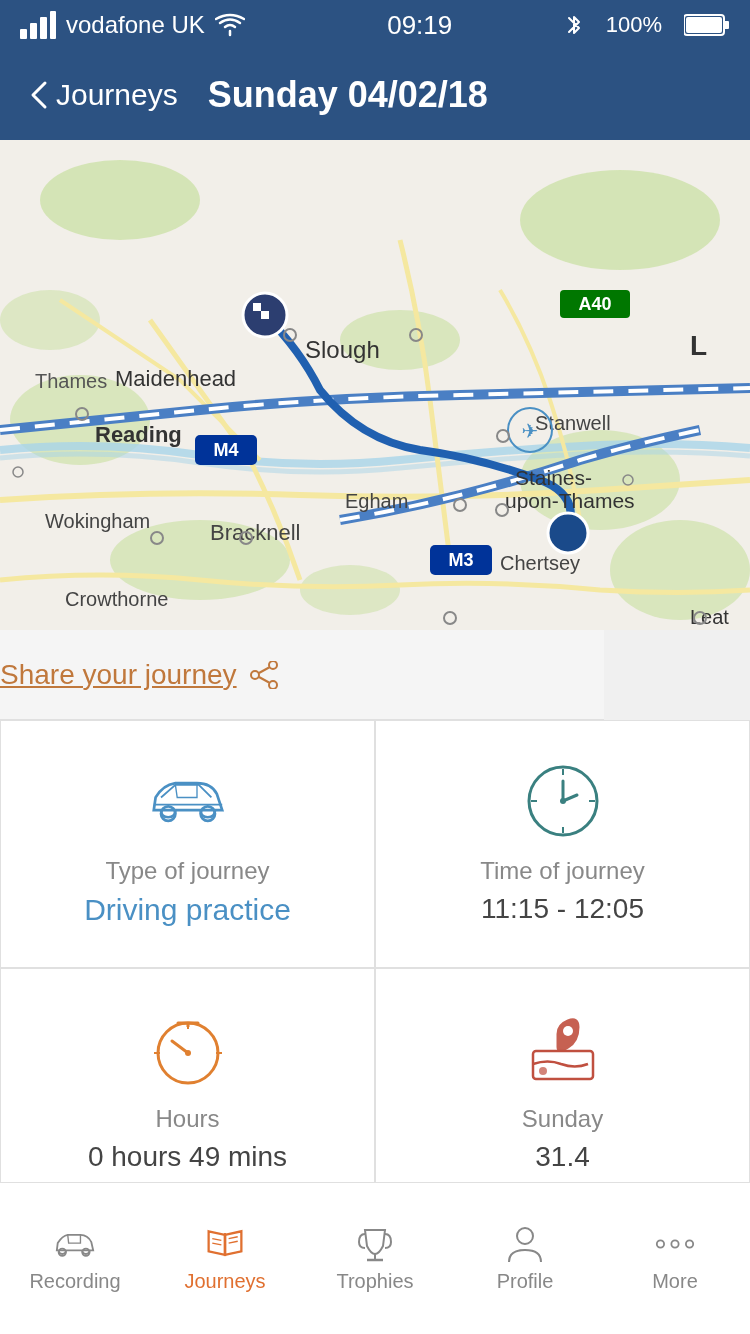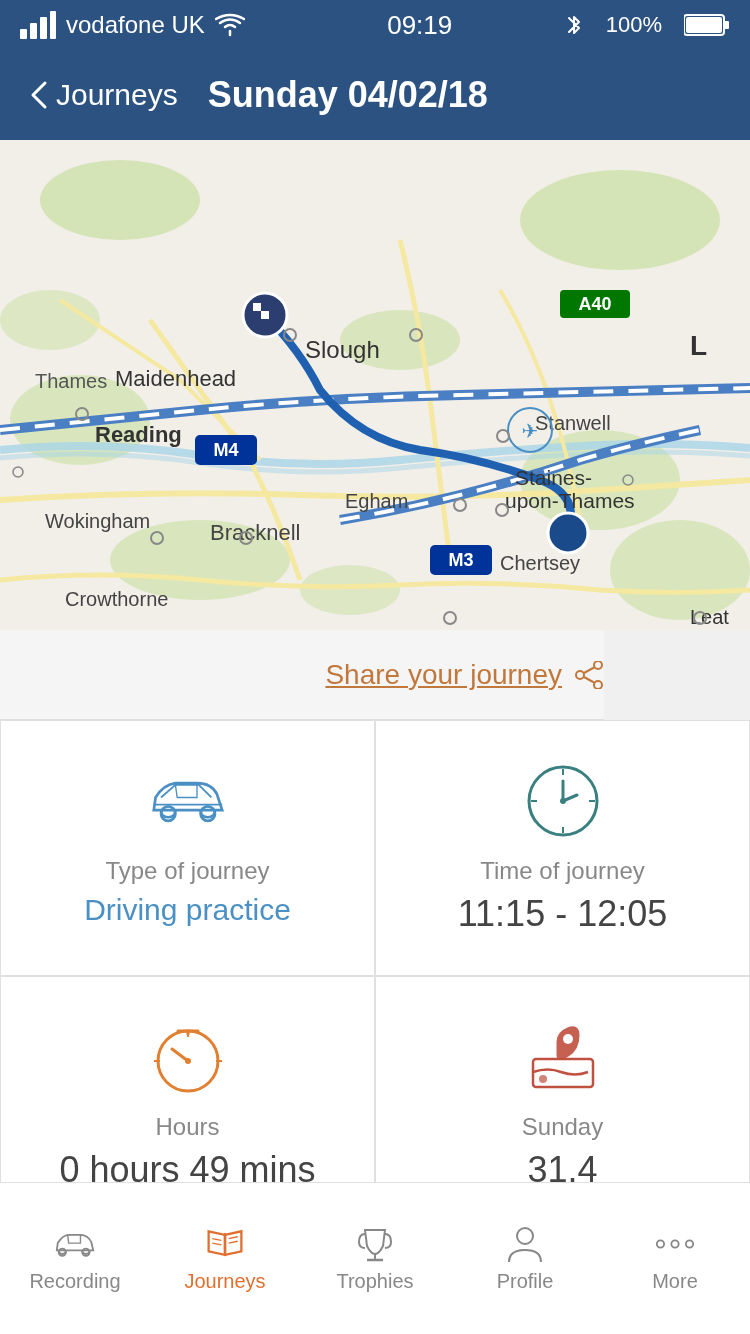--- a/index.html
+++ b/index.html
@@ -80,21 +80,21 @@
       height: 100%;
     }
 
     
     #share-section {
       width: 604px;
       height: 90px;
       background: #f5f5f5;
       display: flex;
       align-items: center;
-      justify-content: flex-end;
+      justify-content: flex-start;
       border-bottom: 1px solid #e0e0e0;
     }
     .share-link {
       color: #c0783c;
       font-size: 28px;
       text-decoration: underline;
       cursor: pointer;
       display: flex;
       align-items: center;
       gap: 12px;
@@ -122,21 +122,21 @@
       align-items: center;
       justify-content: center;
       margin-bottom: 16px;
     }
     .stat-label {
       color: #888;
       font-size: 24px;
       margin-bottom: 8px;
     }
     .stat-value {
-      font-size: 36px;
+      font-size: 28px;
       color: #444;
       font-weight: 400;
     }
     .stat-value-blue {
       color: #4a90c4;
       font-size: 30px;
       font-weight: 500;
     }
 
     

